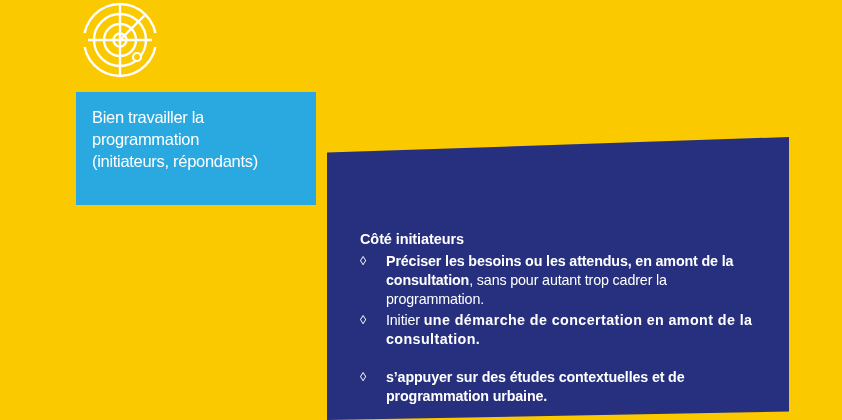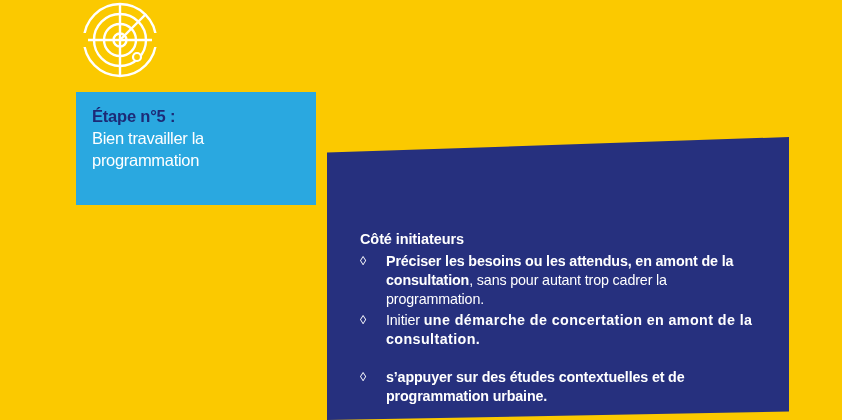--- a/index.html
+++ b/index.html
@@ -117,23 +117,23 @@
     <line x1="44" y1="2" x2="44" y2="74" stroke="#FFFFFF" stroke-width="2.4"></line>
     <line x1="8" y1="38" x2="80" y2="38" stroke="#FFFFFF" stroke-width="2.4"></line>
     <line x1="44" y1="38" x2="70" y2="12" stroke="#FFFFFF" stroke-width="2.4"></line>
     <circle cx="61" cy="55" r="4" fill="#FBC900" stroke="#FFFFFF" stroke-width="2.2"></circle>
     <rect x="0" y="31" width="12" height="14" fill="#FBC900"></rect>
     <rect x="76" y="31" width="12" height="14" fill="#FBC900"></rect>
   </svg>
 </div>
 
 <div class="step-badge">
-  <div class="step-title">Étape n°5 :</div>
   <div class="step-sub">Bien travailler la</div>
   <div class="step-sub">programmation</div>
+  <div class="step-sub">(initiateurs, répondants)</div>
 </div>
 
 <div class="panel">
   <div class="panel-inner">
 
     <div class="sec-head">Côté initiateurs</div>
 
     <div class="bullet-row">
       <span class="diamond">◊</span>
       <span class="btext"><b>Préciser les besoins ou les attendus, en amont de la consultation</b><span>, sans pour autant trop cadrer la programmation.</span></span>

